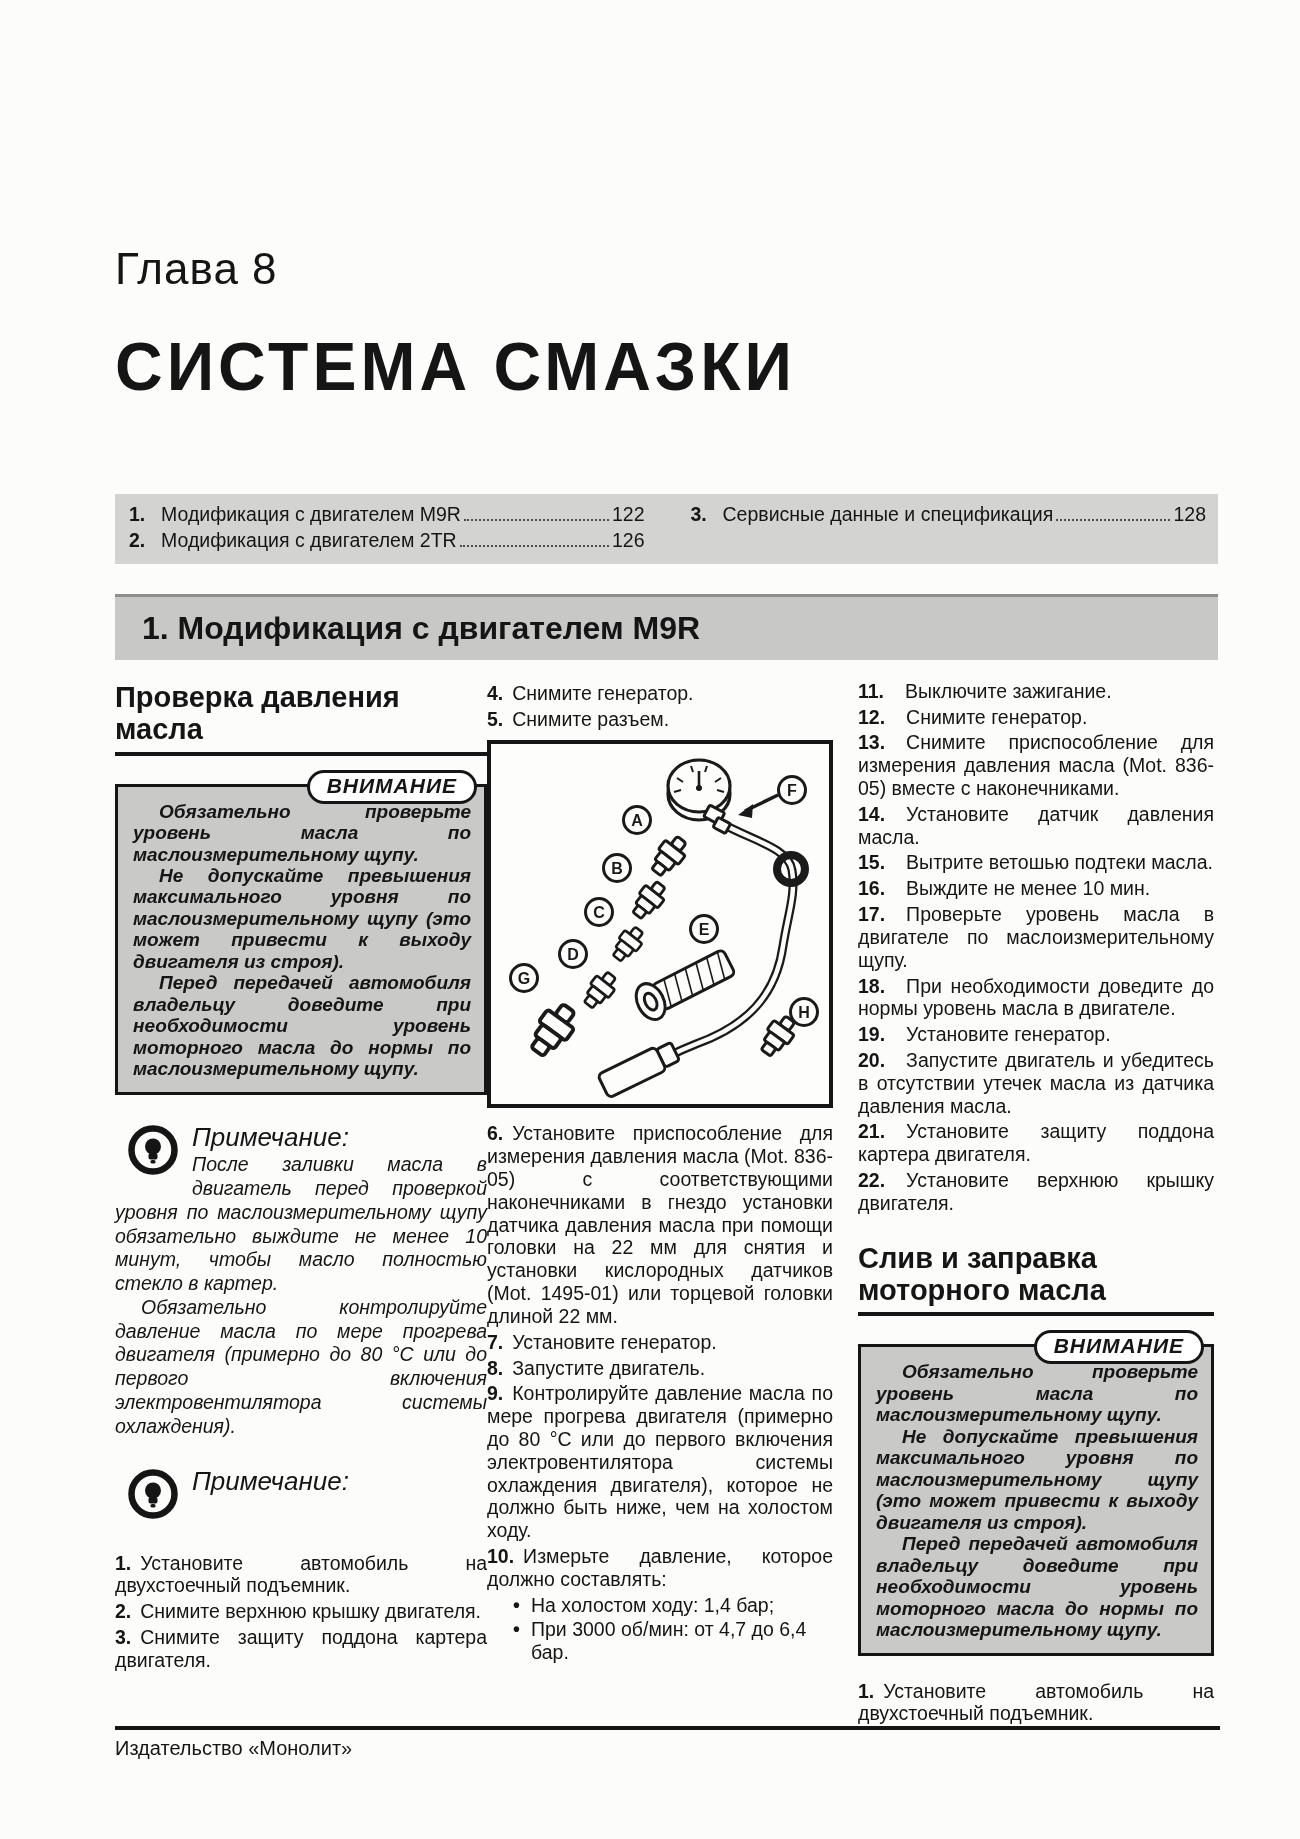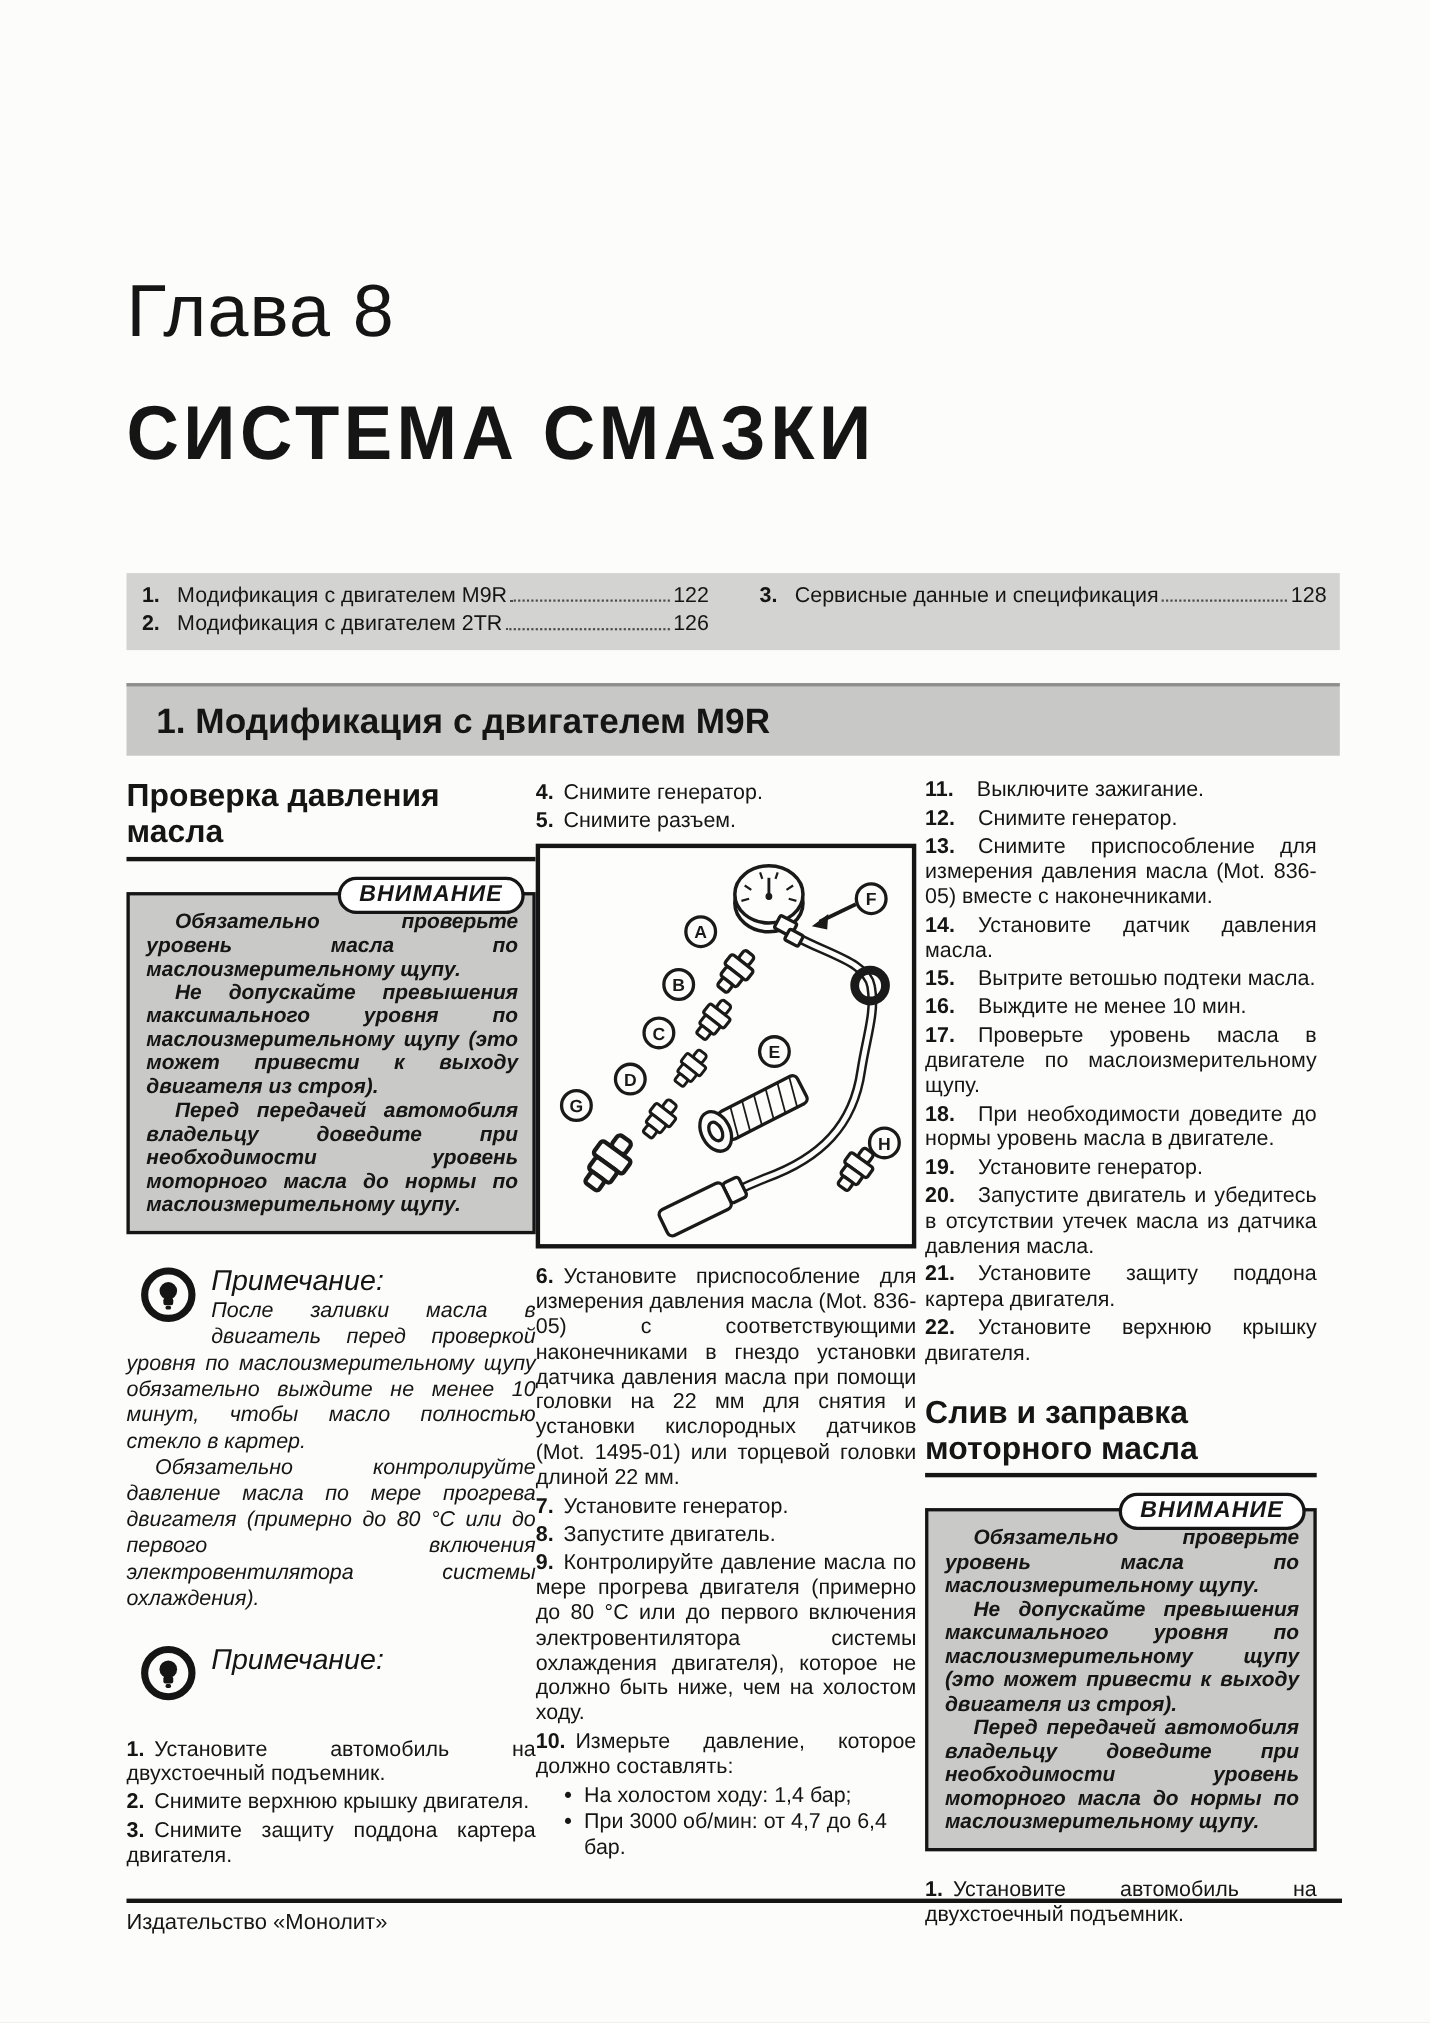--- a/index.html
+++ b/index.html
@@ -3,40 +3,40 @@
 <meta charset="utf-8">
 <style>
   html,body{margin:0;padding:0;background:#888;}
   .page{
     position:relative;width:1300px;height:1839px;margin:0 auto;
     background:#fcfcfb;color:#151515;overflow:hidden;box-sizing:border-box;
     padding:0 82px 0 115px;
     font-family:"Liberation Sans",sans-serif;
   }
   
-  .chapter{padding-top:244px;font-size:67px;font-weight:400;letter-spacing:1px;}
+  .chapter{padding-top:244px;font-size:44px;font-weight:400;letter-spacing:1px;}
   .main-title{margin-top:32px;font-size:66px;font-weight:700;letter-spacing:4px;
     transform:scaleY(1.05);transform-origin:left top;white-space:nowrap;}
   
   .toc{margin-top:92px;background:#d3d3d2;padding:9px 12px 11px 14px;
     display:flex;gap:46px;font-size:19.5px;line-height:1.2;}
   .toc-col{flex:1;display:flex;flex-direction:column;gap:3px;min-width:0;}
   .toc-item{display:flex;align-items:baseline;}
   .toc-num{font-weight:700;flex:none;width:32px;}
   .toc-label{flex:none;white-space:nowrap;}
   .toc-dots{flex:1;min-width:14px;border-bottom:2.2px dotted #4c4c4c;margin:0 3px 4px 3px;}
   .toc-page{flex:none;}
   
   .section-bar{margin-top:30px;background:#c8c8c7;border-top:3px solid #8e8e8d;
     height:66px;box-sizing:border-box;padding:13px 0 0 27px;
     font-size:32px;font-weight:700;}
   
   .cols{display:flex;margin-top:22px;align-items:flex-start;}
   .col-left{width:372px;flex:none;}
-  .col-mid{width:346px;margin-right:8px;flex:none;}
+  .col-mid{width:346px;margin-right:25px;flex:none;}
   .col-right{width:356px;flex:none;}
   .h2{margin:0;padding:0 0 6px 0;border-bottom:4px solid #151515;
     font-size:29px;line-height:1.1;font-weight:700;}
   
   .warnbox{position:relative;margin-top:28px;background:#c9c9c8;
     border:3px solid #151515;padding:14px 13px 12px 15px;}
   .warntab{position:absolute;top:-17px;right:7px;background:#fff;
     border:3px solid #151515;border-radius:17px;padding:1px 17px 3px 17px;
     font-size:21px;font-weight:700;font-style:italic;letter-spacing:1px;}
   .wp{margin:0;font-size:19px;line-height:1.13;font-weight:700;font-style:italic;

